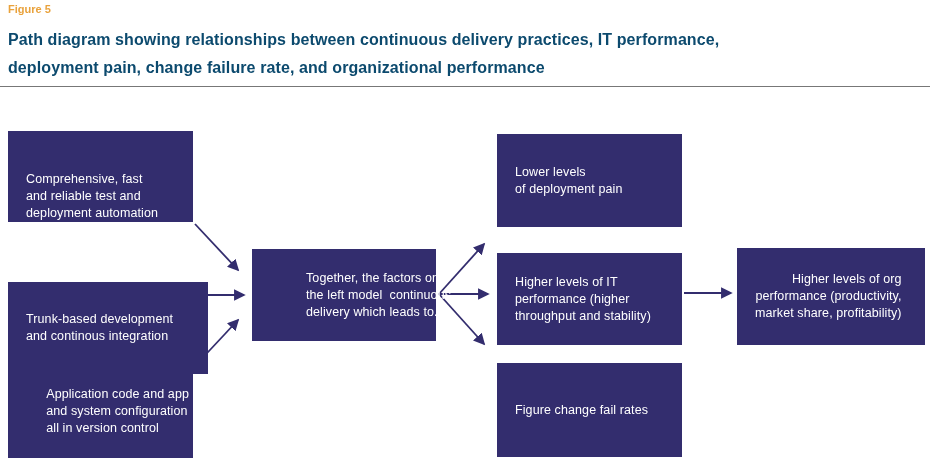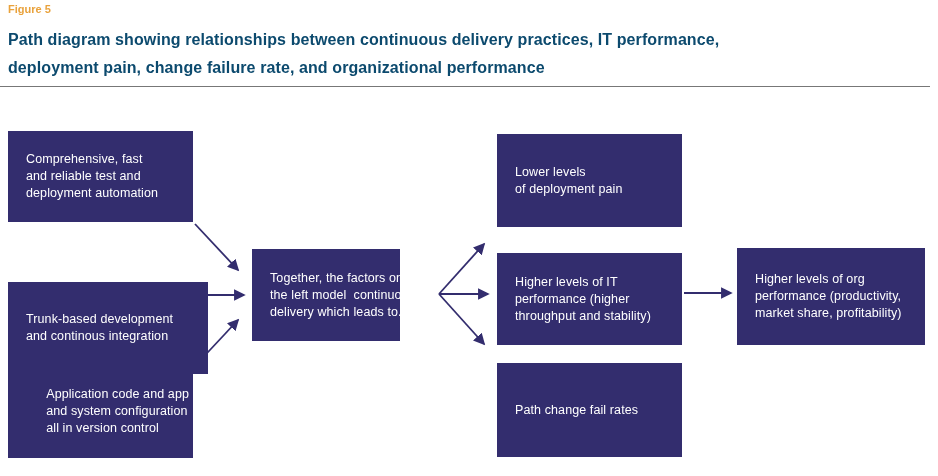--- a/index.html
+++ b/index.html
@@ -59,28 +59,28 @@
     align-items: center;
   }
   .box-text {
     padding-left: 18px;
     padding-right: 4px;
     font-size: 12.5px;
     line-height: 17px;
     white-space: pre;
     letter-spacing: 0.1px;
   }
-  .box-test-automation   { left: 8px;   top: 131px; width: 185px; height: 91px; }
+  .box-test-automation   { left: 8px;   top: 131px; width: 185px; height: 91px; align-items: flex-end; }
   .box-trunk-development { left: 8px;   top: 250px; width: 200px; height: 92px; margin-top: 32px; }
   .box-version-control   { left: 8px;   top: 365px; width: 185px; height: 93px; justify-content: flex-end; }
-  .box-together          { left: 252px; top: 249px; width: 148px; height: 92px; }
+  .box-together          { left: 252px; top: 249px; width: 148px; height: 92px; padding-left: 36px; }
   .box-deployment-pain   { left: 497px; top: 134px; width: 185px; height: 93px; }
   .box-it-performance    { left: 497px; top: 253px; width: 185px; height: 92px; }
   .box-change-fail       { left: 497px; top: 363px; width: 185px; height: 94px; }
-  .box-org-performance   { left: 737px; top: 248px; width: 188px; height: 97px; }
+  .box-org-performance   { left: 737px; top: 248px; width: 188px; height: 97px; text-align: right; }
 </style>
 </head>
 <body>
 
 <div class="page">
 
   <div class="figure-label">Figure 5</div>
 
   <div class="figure-title">Path diagram showing relationships between continuous delivery practices, IT performance,
 deployment pain, change failure rate, and organizational performance</div>
@@ -132,21 +132,21 @@
 of deployment pain</div>
   </div>
 
   <div class="box box-it-performance">
     <div class="box-text">Higher levels of IT
 performance (higher
 throughput and stability)</div>
   </div>
 
   <div class="box box-change-fail">
-    <div class="box-text">Path change fail rates</div>
+    <div class="box-text">Figure change fail rates</div>
   </div>
 
   <div class="box box-org-performance">
     <div class="box-text">Higher levels of org
 performance (productivity,
 market share, profitability)</div>
   </div>
 
 </div>
 

